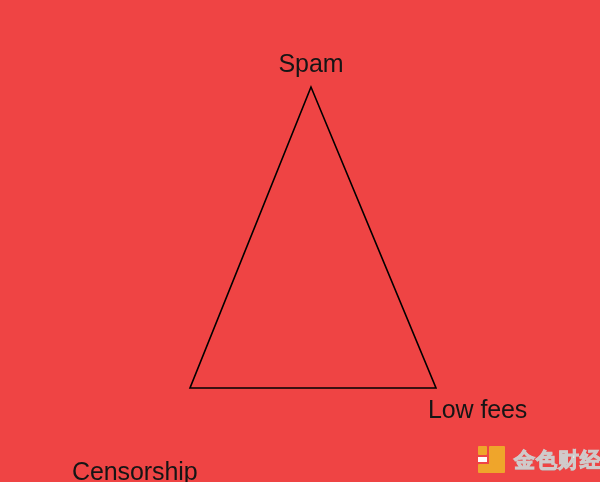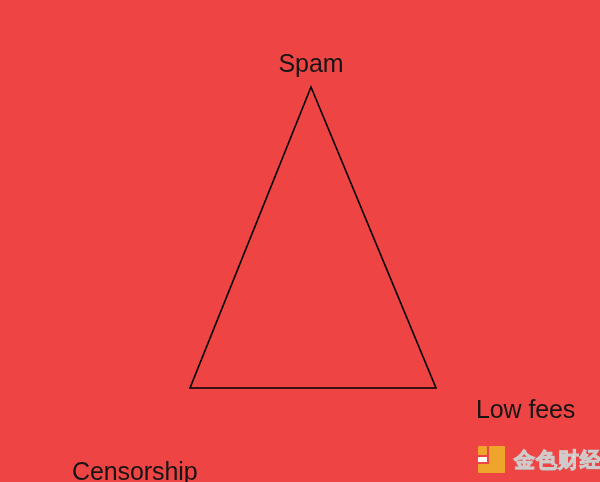--- a/index.html
+++ b/index.html
@@ -47,21 +47,20 @@
     top: 394px;
     text-align: left;
   }
   #label-censorship .line {
     display: block;
   }
   #label-lowfees {
     left: 428px;
     top: 394px;
     text-align: left;
-    margin-left: 48px;
   }
   
   #watermark {
     position: absolute;
     left: 478px;
     top: 446px;
     display: flex;
     align-items: center;
     gap: 9px;
     opacity: 0.97;

